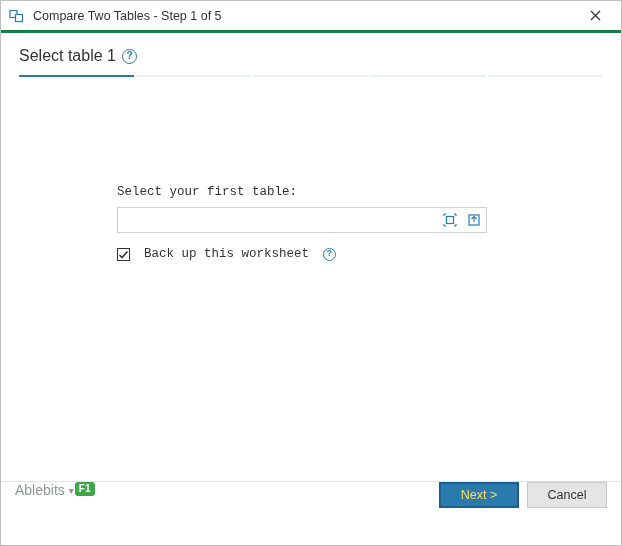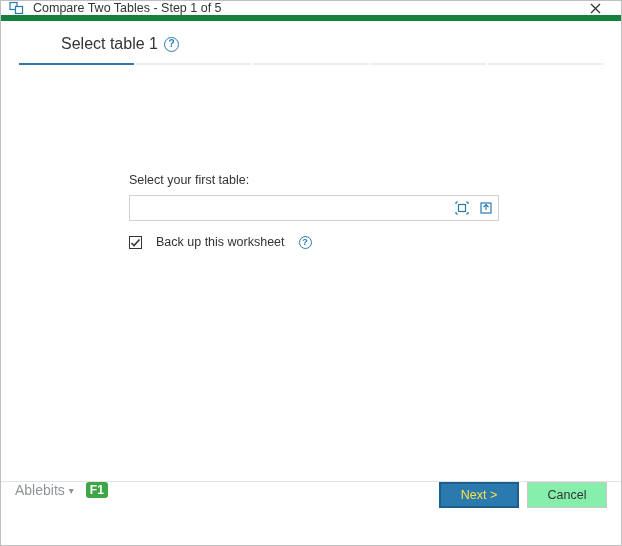--- a/index.html
+++ b/index.html
@@ -14,25 +14,25 @@
     width: 622px;
     height: 546px;
     border: 1px solid #bfbfbf;
     position: relative;
     display: flex;
     flex-direction: column;
     background: #fff;
   }
   
   .titlebar {
-    height: 20px;
+    height: 32px;
     display: flex;
     align-items: center;
     padding: 0 8px 0 8px;
-    border-bottom: 6px solid #15803d;
+    border-bottom: 3px solid #15803d;
   }
   .titlebar .app-icon {
     width: 16px; height: 16px;
     margin-right: 8px;
     display: flex; align-items: center; justify-content: center;
   }
   .titlebar .title-text {
     flex: 1;
     font-size: 12.5px;
     color: #333;
@@ -48,21 +48,20 @@
   
   .header {
     padding: 14px 18px 4px 18px;
   }
   .header .step-title {
     font-size: 16px;
     color: #333;
     display: flex;
     align-items: center;
     gap: 6px;
-    margin-left: 42px;
   }
   .help-circle {
     width: 15px; height: 15px;
     border: 1px solid #2a7ab0;
     border-radius: 50%;
     color: #2a7ab0;
     font-size: 10px;
     display: inline-flex;
     align-items: center;
     justify-content: center;
@@ -89,23 +88,24 @@
     background: #2a7ab0;
   }
 
   
   .body {
     flex: 1;
     position: relative;
   }
   .form-area {
     position: absolute;
-    left: 128px;
+    left: 116px;
     top: 108px;
     width: 370px;
+    font-family: Liberation Mono, monospace;
   }
   .label {
     font-size: 12.5px;
     color: #333;
     margin-bottom: 8px;
   }
   .range-row {
     display: flex;
     align-items: stretch;
     height: 26px;
@@ -178,25 +178,25 @@
     display: flex;
     align-items: center;
     gap: 4px;
     cursor: pointer;
   }
   .brand .chev {
     font-size: 10px;
     color: #8e9499;
   }
   .f1badge {
-    margin-left: 12px;
+    margin-left: 1px;
     background: #3fa648;
     color: #fff;
     border-radius: 3px;
-    font-size: 12px;
+    font-size: 10px;
     font-weight: 700;
     padding: 2px 4px;
     line-height: 1;
     display: inline-flex;
     align-items: center;
     cursor: pointer;
   }
   .footer-spacer { flex: 1; }
   .btn {
     height: 26px;
@@ -211,21 +211,21 @@
     align-items: center;
     justify-content: center;
   }
   .btn.primary {
     background: #2a7ab0;
     color: #fde047;
     border: 1px solid #1d5e8c;
     box-shadow: inset 0 0 0 1px #1d5e8c;
   }
   .btn.secondary {
-    background: #86efac;
+    background: #e5e5e5;
     color: #333;
     border: 1px solid #c5c9cc;
   }
 </style>
 </head>
 <body>
 
 <div class="window">
 
   <div class="titlebar">

